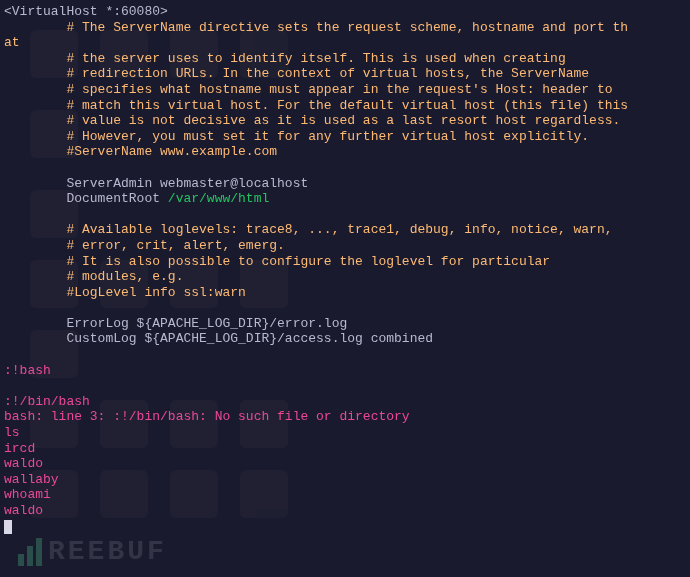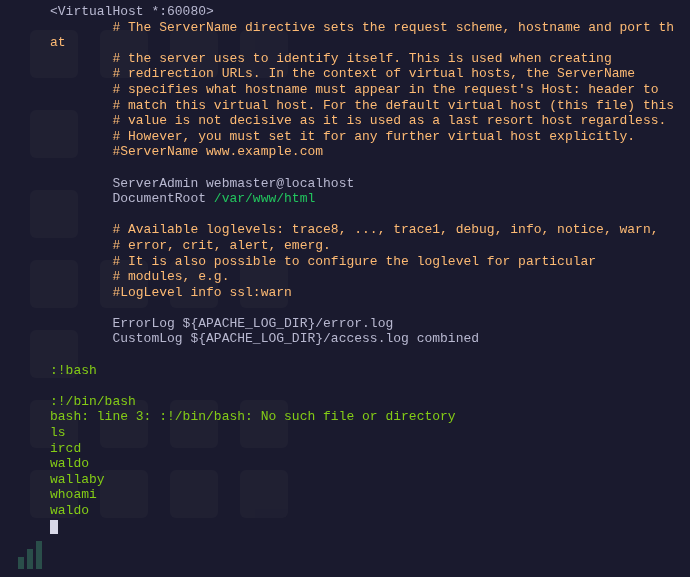--- a/index.html
+++ b/index.html
@@ -19,33 +19,32 @@
       position: relative;
     }
     .terminal {
       padding: 4px 4px;
       white-space: pre;
       position: relative;
       z-index: 2;
     }
     .line {
       min-height: 15.6px;
-      margin-left: 46px;
     }
     .comment {
       color: #fdba74;
     }
     .directive {
       color: #b8b8d0;
     }
     .path-highlight {
       color: #22c55e;
     }
     .plain {
-      color: #84cc16;
+      color: #ec4899;
     }
     .cursor {
       display: inline-block;
       width: 8px;
       height: 14px;
       background: #d8d8e8;
       vertical-align: text-bottom;
     }
     
     .bg-icons {
@@ -116,13 +115,14 @@
 </div>
 
 <div class="terminal" id="term"><div class="line directive">&lt;VirtualHost *:60080&gt;</div><div class="line comment">        # The ServerName directive sets the request scheme, hostname and port th</div><div class="line comment">at</div><div class="line comment">        # the server uses to identify itself. This is used when creating</div><div class="line comment">        # redirection URLs. In the context of virtual hosts, the ServerName</div><div class="line comment">        # specifies what hostname must appear in the request's Host: header to</div><div class="line comment">        # match this virtual host. For the default virtual host (this file) this</div><div class="line comment">        # value is not decisive as it is used as a last resort host regardless.</div><div class="line comment">        # However, you must set it for any further virtual host explicitly.</div><div class="line comment">        #ServerName www.example.com</div><div class="line"> </div><div class="line directive">        ServerAdmin webmaster@localhost</div><div class="line"><span class="directive">        DocumentRoot </span><span class="path-highlight">/var/www/html</span></div><div class="line"> </div><div class="line comment">        # Available loglevels: trace8, ..., trace1, debug, info, notice, warn,</div><div class="line comment">        # error, crit, alert, emerg.</div><div class="line comment">        # It is also possible to configure the loglevel for particular</div><div class="line comment">        # modules, e.g.</div><div class="line comment">        #LogLevel info ssl:warn</div><div class="line"> </div><div class="line directive">        ErrorLog ${APACHE_LOG_DIR}/error.log</div><div class="line directive">        CustomLog ${APACHE_LOG_DIR}/access.log combined</div><div class="line"> </div><div class="line plain">:!bash</div><div class="line"> </div><div class="line plain">:!/bin/bash</div><div class="line plain">bash: line 3: :!/bin/bash: No such file or directory</div><div class="line plain">ls</div><div class="line plain">ircd</div><div class="line plain">waldo</div><div class="line plain">wallaby</div><div class="line plain">whoami</div><div class="line plain">waldo</div><div class="line"><span class="cursor"></span></div></div>
 
 <div class="watermark">
   <span class="wm-bars">
     <span class="wm-bar b1"></span>
     <span class="wm-bar b2"></span>
     <span class="wm-bar b3"></span>
   </span>
+  <span>REEBUF</span>
 </div>
 
 </body></html>

